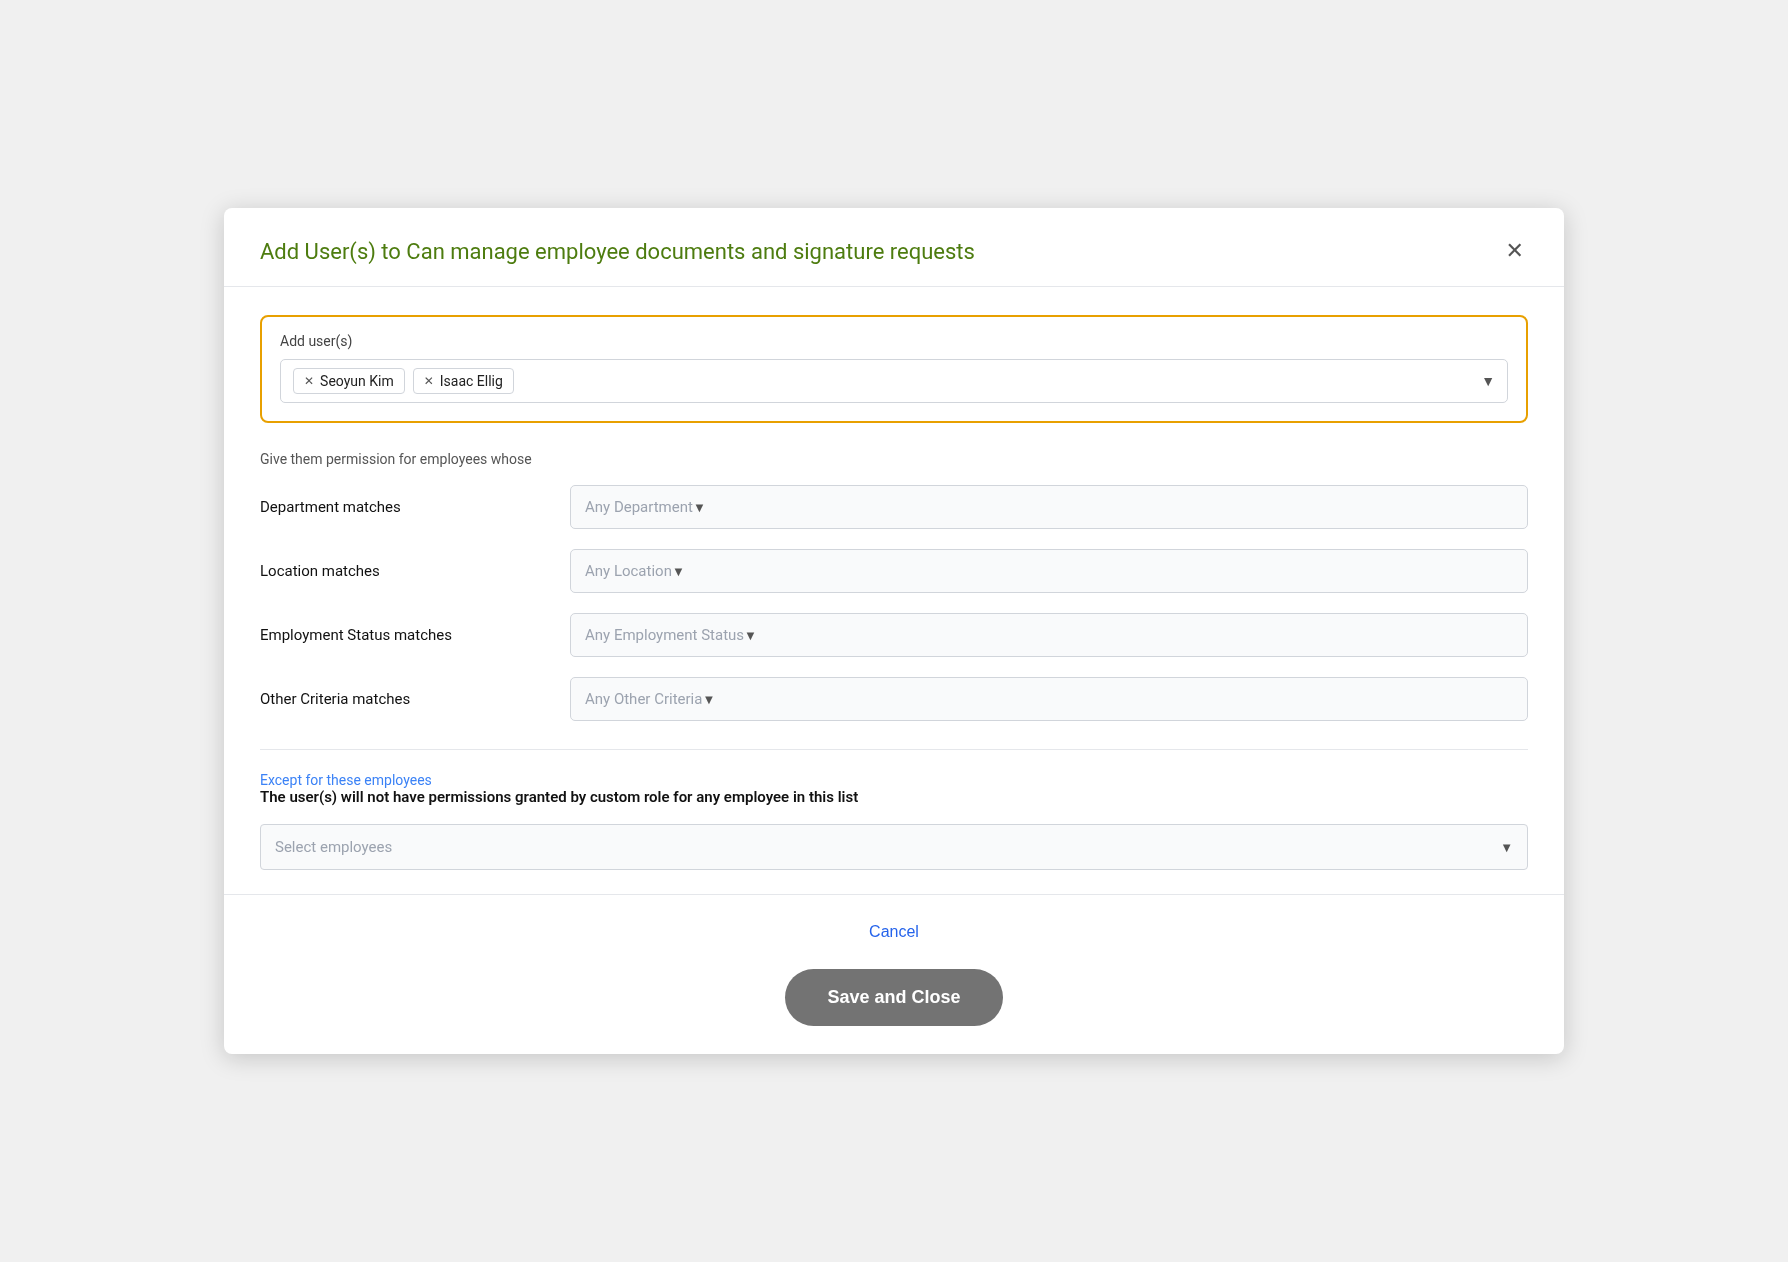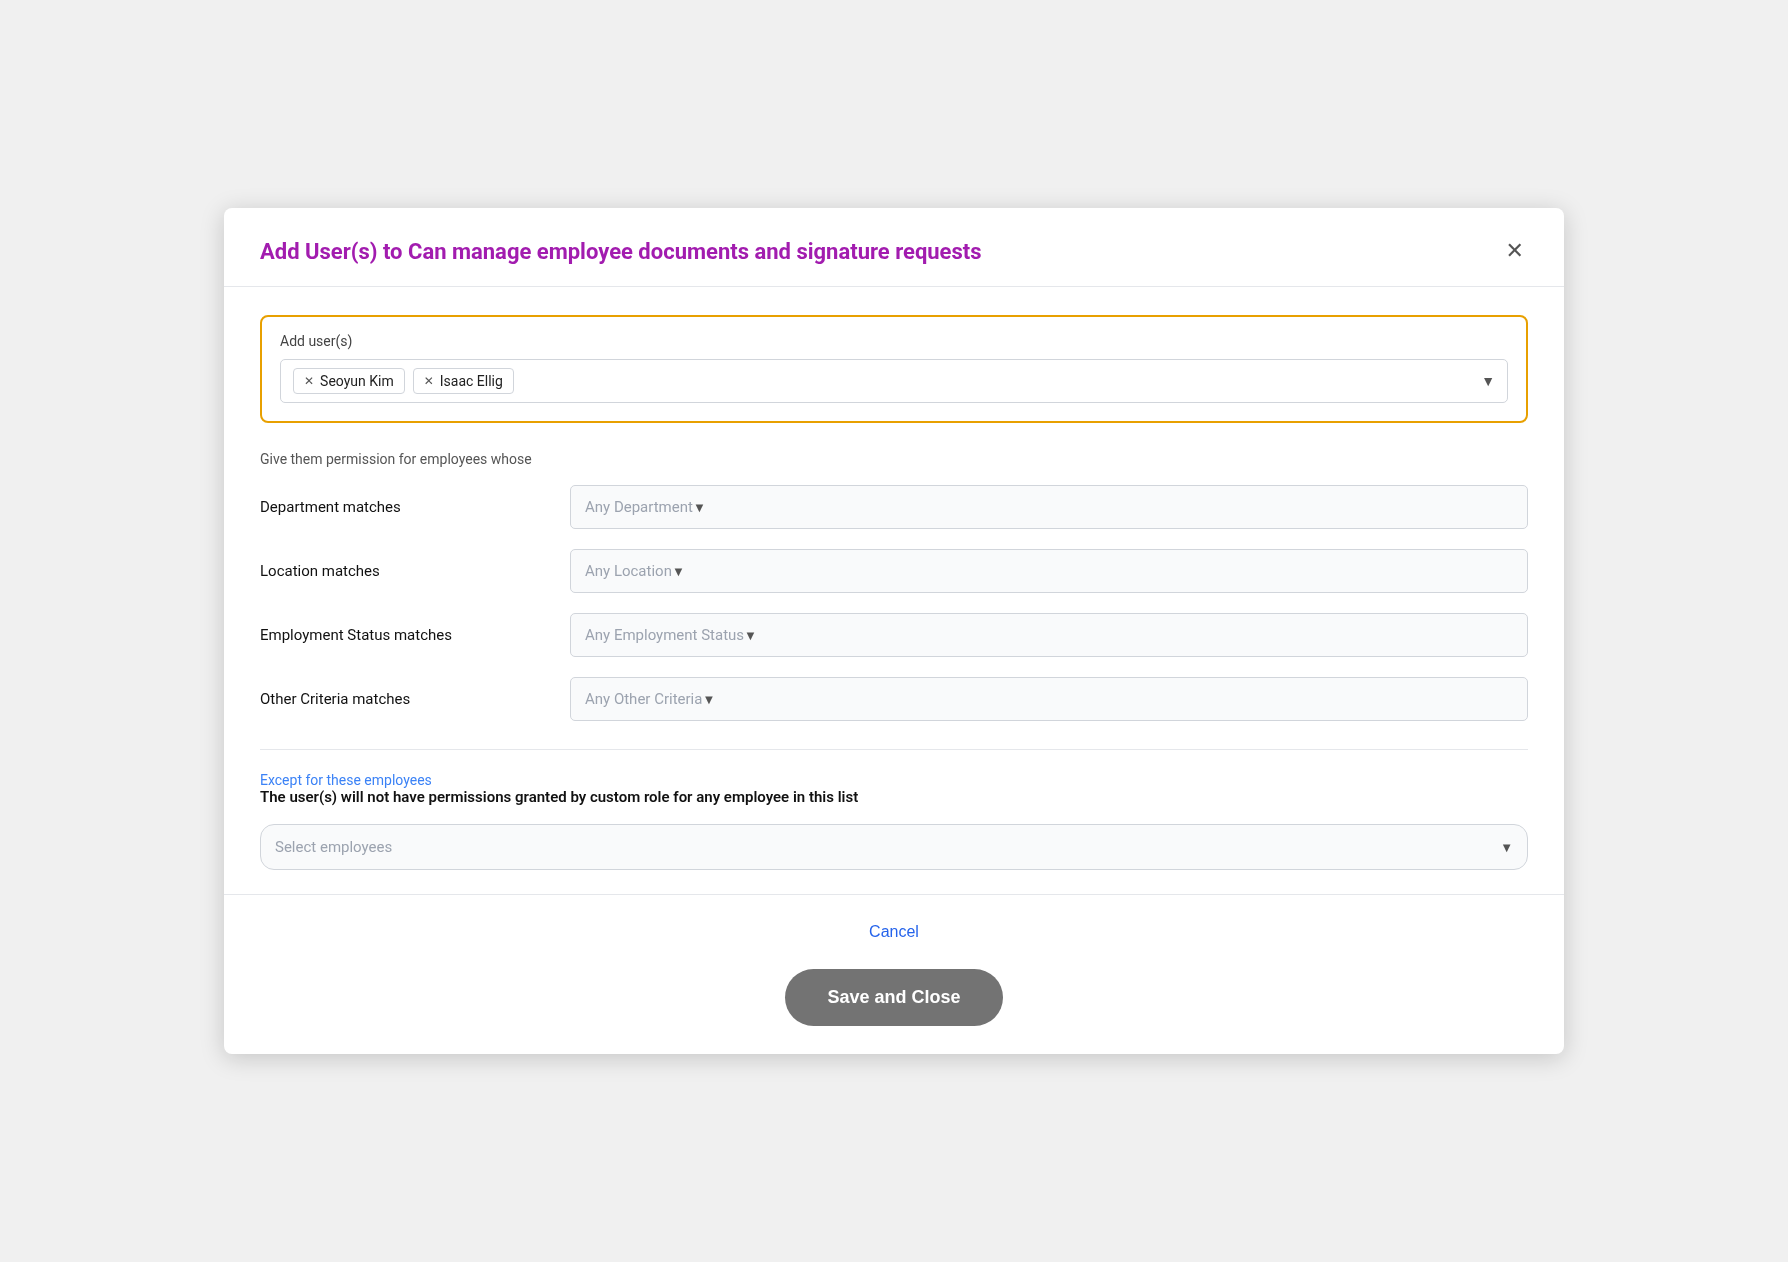--- a/index.html
+++ b/index.html
@@ -28,22 +28,22 @@
     .modal-header {
       display: flex;
       align-items: center;
       justify-content: space-between;
       padding: 28px 36px 20px 36px;
       border-bottom: 1px solid #e5e7eb;
     }
 
     .modal-title {
       font-size: 22px;
-      font-weight: 700;
-      color: #a21caf;
+      font-weight: 400;
+      color: #4d7c0f;
     }
 
     .close-btn {
       background: none;
       border: none;
       cursor: pointer;
       color: #555;
       font-size: 22px;
       line-height: 1;
       padding: 4px;
@@ -157,21 +157,21 @@
 
     .except-description {
       font-size: 15px;
       font-weight: 600;
       color: #111;
       margin-bottom: 18px;
     }
 
     .select-employees-row {
       border: 1px solid #d1d5db;
-      border-radius: 14px;
+      border-radius: 4px;
       padding: 13px 14px;
       background: #f9fafb;
       display: flex;
       align-items: center;
       justify-content: space-between;
       cursor: pointer;
     }
 
     .select-employees-placeholder {
       font-size: 15px;

